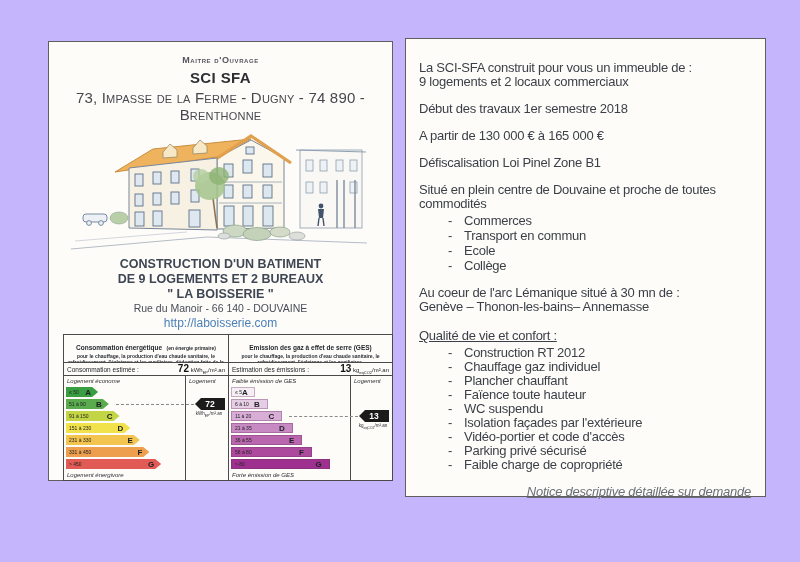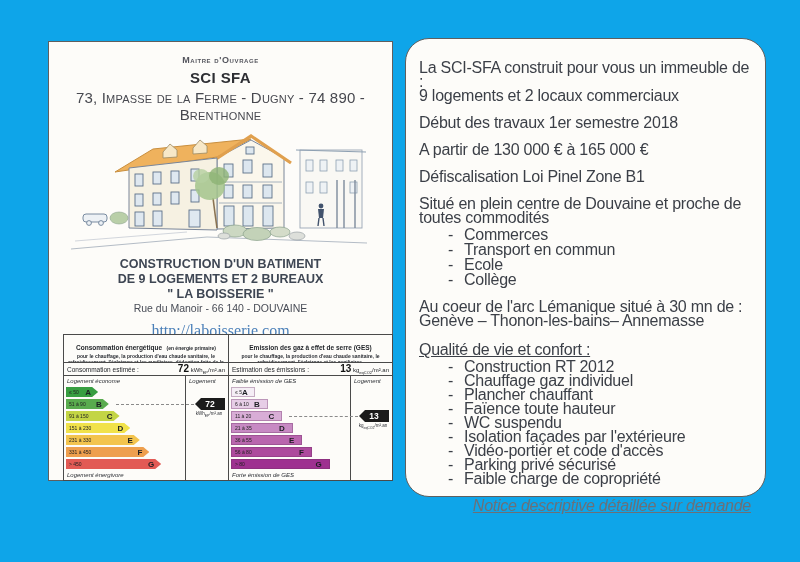--- a/index.html
+++ b/index.html
@@ -4,33 +4,33 @@
 <style>
   * { box-sizing: border-box; margin: 0; padding: 0; }
   html,body { width:800px; height:562px; }
   body {
     font-family: "Liberation Sans", sans-serif;
     background:#f0efeb;
     position:relative;
     overflow:hidden;
     color:#3c4049;
   }
-  .page { position:absolute; inset:0; background:#0ea5e9; }
+  .page { position:absolute; inset:0; background:#c4b5fd; }
   .panel { position:absolute; background:#fdfcf9; border:1px solid #5f5f5f; }
   #left-panel  { left:48px; top:41px; width:345px; height:440px; }
   #right-panel { left:405px; top:38px; width:361px; height:459px; padding:22px 14px 0 13px; }
 
   
   .c { text-align:center; position:absolute; left:0; right:0; }
   .owner-label { top:13px; font-size:9px; font-variant:small-caps; letter-spacing:.6px; color:#54555d; font-weight:bold; }
   .company     { top:27px; font-size:15px; font-weight:bold; color:#2d2e33; letter-spacing:.4px; }
   .company-address { top:47px; font-size:15px; font-variant:small-caps; color:#47484f; letter-spacing:.2px; }
   .project     { top:215px; line-height:15px; font-size:12.5px; font-weight:bold; color:#3e4653; }
   .project-address { top:260px; font-size:10.5px; color:#494d57; }
-  .website     { top:280px; font-size:16px; color:#4a7fb8;font-family:Liberation Serif, serif; }
+  .website     { top:274px; font-size:12px; color:#4a7fb8; }
 
   
   .illustration { position:absolute; left:18px; top:68px; width:310px; height:150px; }
 
   
   .charts { position:absolute; left:14px; top:292px; width:330px; height:147px; display:flex; border:1px solid #4a4a4a; background:#fdfcf9; }
   .dpe-chart { width:165px; display:flex; flex-direction:column; }
   .dpe-chart + .dpe-chart { border-left:1px solid #4a4a4a; }
   .dpe-title { height:28px; border-bottom:1px solid #4a4a4a; text-align:center; padding:1px 2px; overflow:hidden; }
   .t-bold  { font-size:6.5px; font-weight:bold; color:#1e2126; }
@@ -55,21 +55,21 @@
   .bar-range { font-size:5px; color:#222; padding-left:3px; white-space:nowrap; flex:1; }
   .bar-letter { font-size:8px; font-weight:bold; color:#1c1e22; padding-right:7px; }
   .ind-arrow { position:absolute; right:3px; width:30px; height:12px; background:#1b1b1b;
                clip-path:polygon(6px 0,100% 0,100% 100%,6px 100%,0 50%);
                color:#fff; font-size:8.5px; font-weight:bold; text-align:center; line-height:12px; }
   .ind-unit { position:absolute; right:1px; width:36px; font-size:4.5px; color:#2a2d33; text-align:center; }
   .ind-unit sub { font-size:3.5px; }
   .dash { position:absolute; border-top:1px dashed #8a8a8a; height:0; right:34px; }
 
   
-  #right-panel { font-size:16px; letter-spacing:-0.25px; line-height:14px; color:#3b3f47;border-radius:24px; }
+  #right-panel { font-size:13px; letter-spacing:-0.25px; line-height:14px; color:#3b3f47; }
   .rp-p { margin-bottom:13px; }
   .rp-p.tight { margin-bottom:0; }
   ul.rp-list { list-style:none; margin:2px 0 13px 0; padding-left:45px; }
   ul.rp-list li { position:relative; line-height:15px; }
   ul.rp-list.compact li { line-height:14px; }
   ul.rp-list li::before { content:"-"; position:absolute; left:-16px; }
   .underlined { text-decoration:underline; }
   .quality-heading { margin:15px 0 3px 0; }
   .notice { margin-top:12px; font-style:italic; color:#6b7078; text-decoration:underline;text-align:right; }
 </style>

